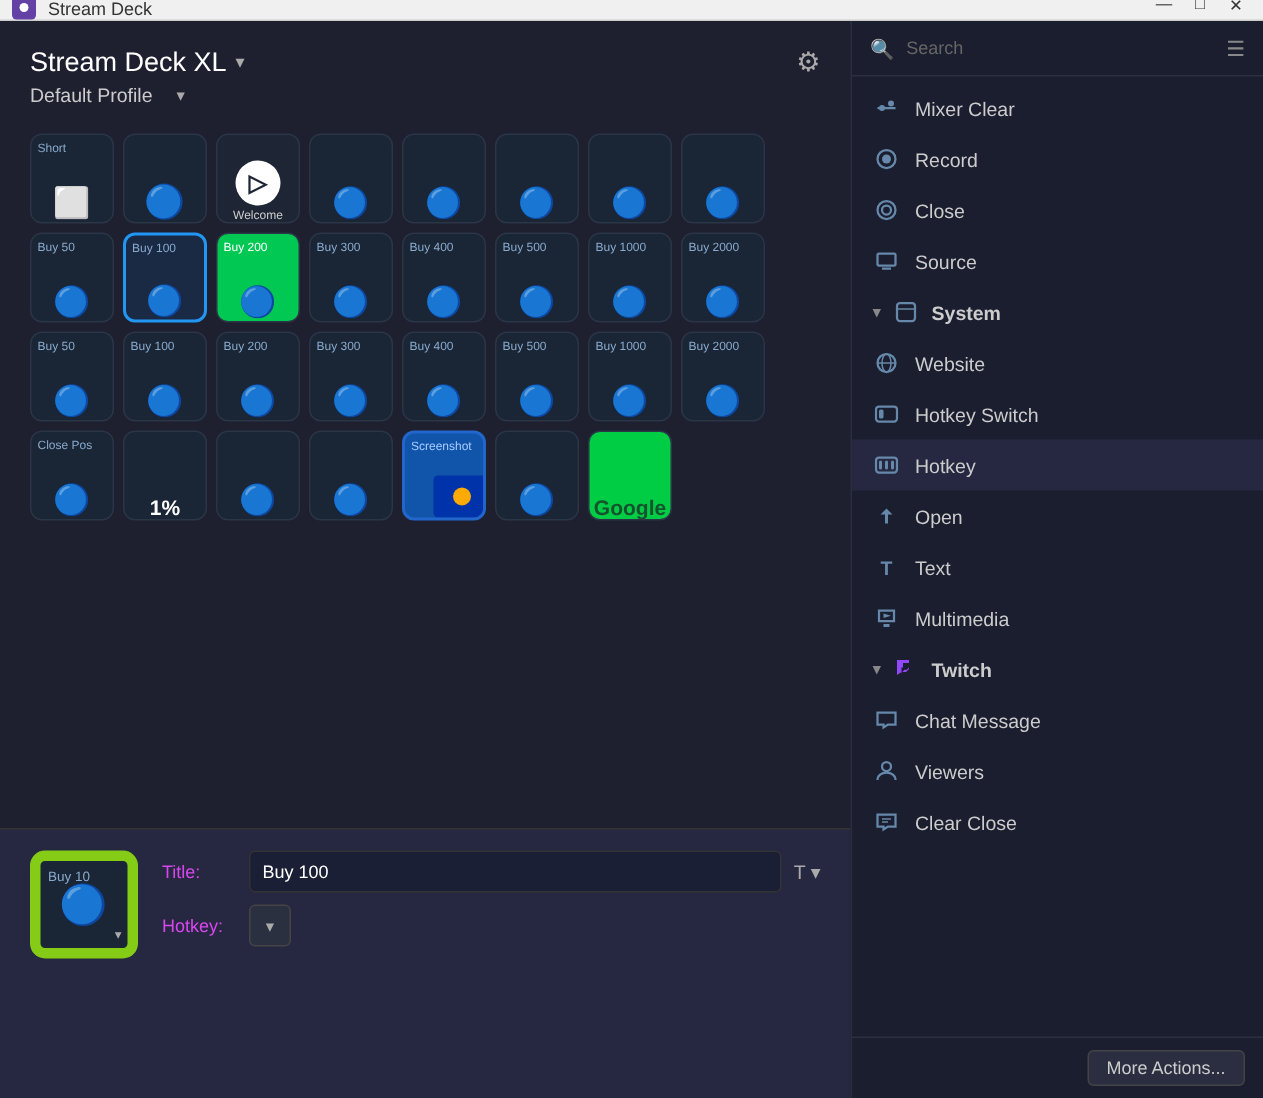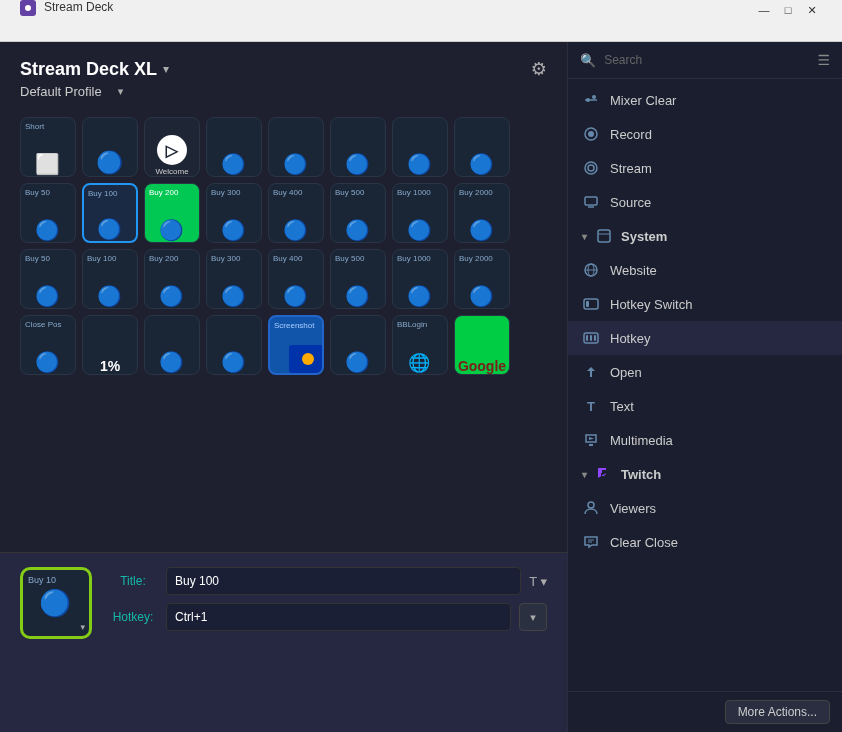--- a/index.html
+++ b/index.html
@@ -9,24 +9,24 @@
       width: 842px;
       height: 732px;
       overflow: hidden;
       display: flex;
       flex-direction: column;
     }
 
     
     #title-bar {
       background: #f0f0f0;
-      height: 42px;
-      display: flex;
-      align-items: flex-start;
-      padding: 0 20px;
+      height: 14px;
+      display: flex;
+      align-items: flex-end;
+      padding: 0 8px;
       gap: 8px;
       border-bottom: 1px solid #ccc;
       flex-shrink: 0;
     }
     #title-bar .app-icon {
       width: 16px; height: 16px;
       background: #6441a4;
       border-radius: 3px;
       display: flex; align-items: center; justify-content: center;
     }
@@ -61,21 +61,21 @@
       background: #1e2030;
     }
     .device-name-row {
       display: flex;
       align-items: center;
       gap: 6px;
       margin-bottom: 4px;
     }
     .device-name {
       font-size: 18px;
-      font-weight: bold;
+      font-weight: normal;
       color: #fff;
     }
     .device-dropdown-icon { color: #aaa; font-size: 12px; cursor: pointer; }
     .settings-icon { margin-left: auto; color: #aaa; cursor: pointer; font-size: 18px; }
     .profile-row {
       display: flex; align-items: center; gap: 16px;
       font-size: 13px; color: #ccc;
     }
     .profile-dropdown-icon { font-size: 11px; color: #aaa; }
 
@@ -161,21 +161,21 @@
       background: #ffaa00;
     }
 
     
     .deck-btn.google-btn {
       background: #00cc44;
     }
     .google-text {
       font-size: 14px;
       font-weight: bold;
-      color: #7f1d1d;
+      color: #14532d;
     }
 
     
     .deck-btn.percent-btn {
       background: #1a2535;
     }
     .percent-text {
       font-size: 14px;
       color: #fff;
       font-weight: bold;
@@ -200,39 +200,39 @@
     }
     .prop-title { font-size: 13px; color: #aaa; }
     .prop-title span { color: #fff; }
     .prop-delete-icon { color: #888; cursor: pointer; font-size: 16px; }
 
     .prop-body { display: flex; gap: 16px; }
     .prop-preview {
       width: 72px; height: 72px;
       border-radius: 10px;
       background: #1a2535;
-      border: 3px solid #84cc16;
+      border: 7px solid #84cc16;
       display: flex; flex-direction: column;
       align-items: center; justify-content: center;
       flex-shrink: 0;
       position: relative;
     }
     .prop-preview .prev-label {
       font-size: 9px; color: #88aacc;
       position: absolute; top: 5px; left: 5px;
     }
     .prop-preview .prev-icon { color: #5588bb; font-size: 26px; }
     .prop-preview .prev-dropdown {
       position: absolute; bottom: 4px; right: 4px;
       font-size: 9px; color: #aaa;
     }
 
     .prop-fields { flex: 1; display: flex; flex-direction: column; gap: 8px; }
     .field-row { display: flex; align-items: center; gap: 8px; }
-    .field-label { font-size: 12px; color: #14b8a6; width: 50px; text-align: center; }
+    .field-label { font-size: 12px; color: #d946ef; width: 50px; text-align: left; }
     .field-input {
       flex: 1;
       background: #1a1f35;
       border: 1px solid #333;
       border-radius: 4px;
       padding: 4px 8px;
       font-size: 12px;
       color: #fff;
       height: 28px;
     }
@@ -516,24 +516,20 @@
           <span class="btn-label" style="color:#aaccff;">Screenshot</span>
           <div class="screenshot-inner">
             <div class="screenshot-dot"></div>
           </div>
         </div>
 
         <div class="deck-btn">
           <span class="btn-icon" style="color:#3a6a9a;">🔵</span>
         </div>
 
-        <div class="deck-btn bblogin-btn">
-          <span class="btn-label">BBLogin</span>
-          <span class="bblogin-icon">🌐</span>
-        </div>
 
         <div class="deck-btn google-btn">
           <span class="google-text">Google</span>
         </div>
       </div>
 
     </div>
 
     <div id="property-panel">
       <div class="prop-body">
@@ -543,21 +539,20 @@
           <span class="prev-dropdown">▾</span>
         </div>
         <div class="prop-fields">
           <div class="field-row">
             <span class="field-label">Title:</span>
             <input class="field-input" value="Buy 100" style="">
             <button class="field-format-btn">T ▾</button>
           </div>
           <div class="field-row">
             <span class="field-label">Hotkey:</span>
-            <input class="field-input" value="Ctrl+1" style="">
             <button class="field-dropdown-btn">▾</button>
           </div>
         </div>
       </div>
     </div>
 
   </div>
 
   <div id="right-sidebar">
 
@@ -590,21 +585,21 @@
         <span>Record</span>
       </div>
 
       <div class="sidebar-item">
         <span class="sidebar-icon">
           <svg width="16" height="16" viewBox="0 0 16 16">
             <circle cx="8" cy="8" r="6" stroke="#6688aa" stroke-width="1.5" fill="none"></circle>
             <circle cx="8" cy="8" r="3" fill="none" stroke="#6688aa" stroke-width="1.5"></circle>
           </svg>
         </span>
-        <span>Stream</span>
+        <span>Close</span>
       </div>
 
       <div class="sidebar-item">
         <span class="sidebar-icon">
           <svg width="16" height="16" viewBox="0 0 16 16" fill="none">
             <rect x="2" y="3" width="12" height="8" rx="1" stroke="#6688aa" stroke-width="1.5"></rect>
             <line x1="5" y1="13" x2="11" y2="13" stroke="#6688aa" stroke-width="1.5"></line>
           </svg>
         </span>
         <span>Source</span>
@@ -682,20 +677,28 @@
       <div class="sidebar-group-header">
         <span class="group-chevron">▾</span>
         <span class="group-icon" style="color:#9146ff;">
           <svg width="16" height="16" viewBox="0 0 16 16" fill="none">
             <path d="M2 2v10l3-2h3l2-2V2H2zm8 5l-1.5 1.5H7l-2 2V7h1V4h4v3z" fill="#9146ff"></path>
           </svg>
         </span>
         <span>Twitch</span>
       </div>
 
+      <div class="sidebar-item">
+        <span class="sidebar-icon">
+          <svg width="16" height="16" viewBox="0 0 16 16" fill="none">
+            <path d="M2 3h12v8H9l-3 2v-2H2V3z" stroke="#6688aa" stroke-width="1.5" fill="none"></path>
+          </svg>
+        </span>
+        <span>Chat Message</span>
+      </div>
 
       <div class="sidebar-item">
         <span class="sidebar-icon">
           <svg width="16" height="16" viewBox="0 0 16 16" fill="none">
             <circle cx="8" cy="5" r="3" stroke="#6688aa" stroke-width="1.5"></circle>
             <path d="M2 14c0-3 2.7-5 6-5s6 2 6 5" stroke="#6688aa" stroke-width="1.5"></path>
           </svg>
         </span>
         <span>Viewers</span>
       </div>

